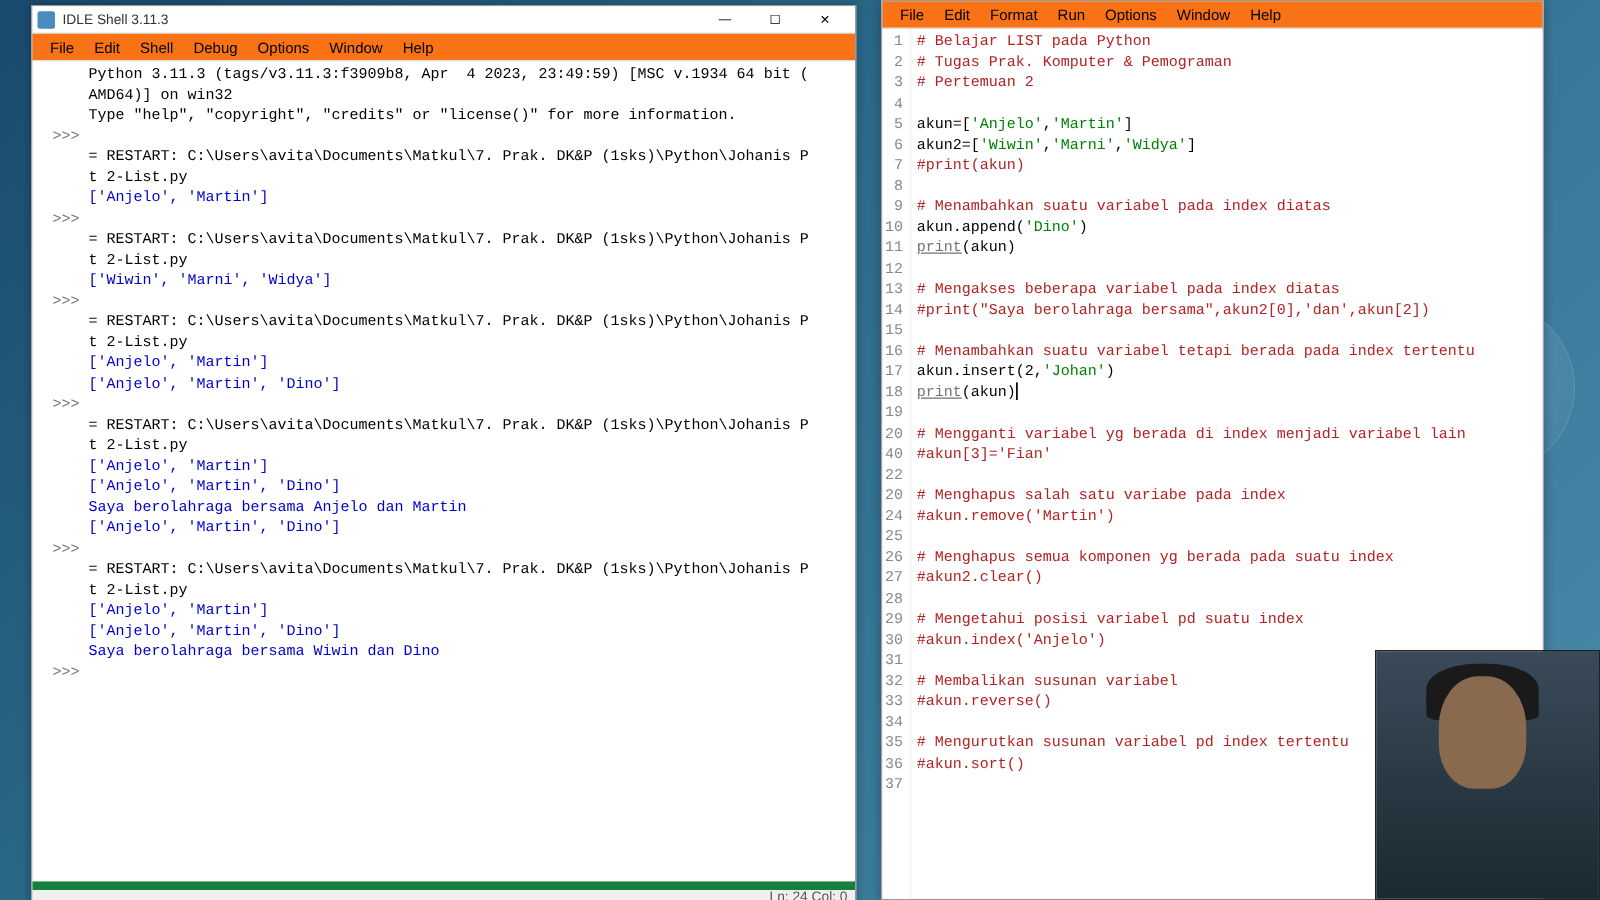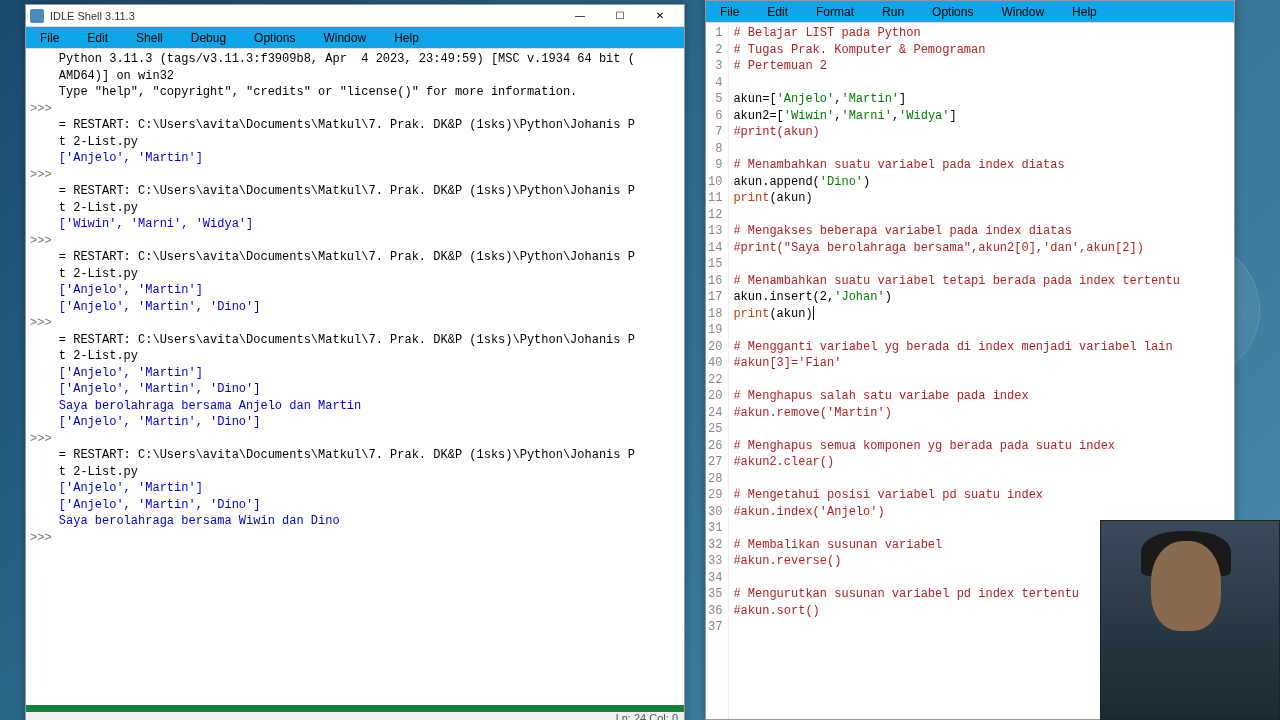--- a/index.html
+++ b/index.html
@@ -61,50 +61,50 @@
 .winbtns { display: flex; gap: 0; }
 .winbtn {
   width: 40px; height: 20px;
   display: flex; align-items: center; justify-content: center;
   font-size: 10px;
 }
 .winbtn.close { }
 
 .menubar {
   height: 22px;
-  background: #0ea5e9;
+  background: #f97316;
   display: flex;
   align-items: center;
   padding: 0 6px;
-  gap: 12px;
+  gap: 0;
   border-bottom: 1px solid #ddd;
 }
 .menuitem {
   padding: 2px 8px;
   font-size: 12px;
   cursor: default;
 }
 
 .content {
   flex: 1;
   background: #fff;
   position: relative;
   overflow: hidden;
 }
 
 .shell-body {
   font-family: "Courier New", monospace;
   font-size: 12px;
   line-height: 16.5px;
-  padding: 2px 4px;
+  padding: 2px 16px;
   white-space: pre;
   color: #000;
 }
 .prompt { color: #777; }
-.kw { color: #c2410c; }
+.kw { color: #737373; text-decoration: underline; }
 .output { color: #0000cc; }
 .banner { color: #000; }
 .comment { color: #b22222; }
 .string { color: #008000; }
 
 .editor-body {
   display: flex;
   font-family: "Courier New", monospace;
   font-size: 12px;
   line-height: 16.5px;

